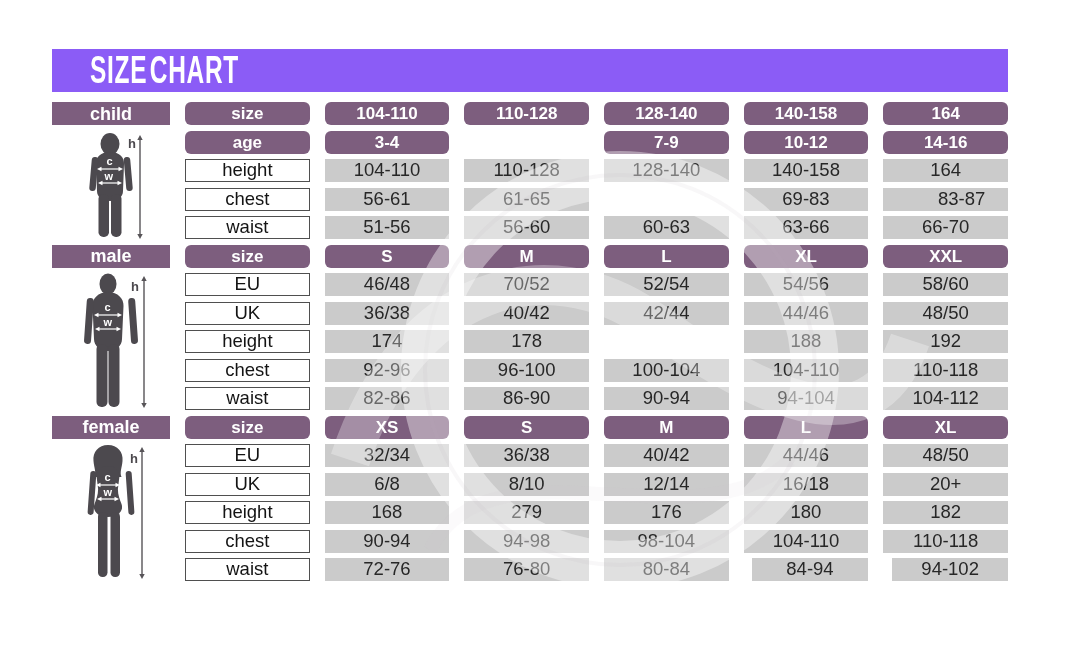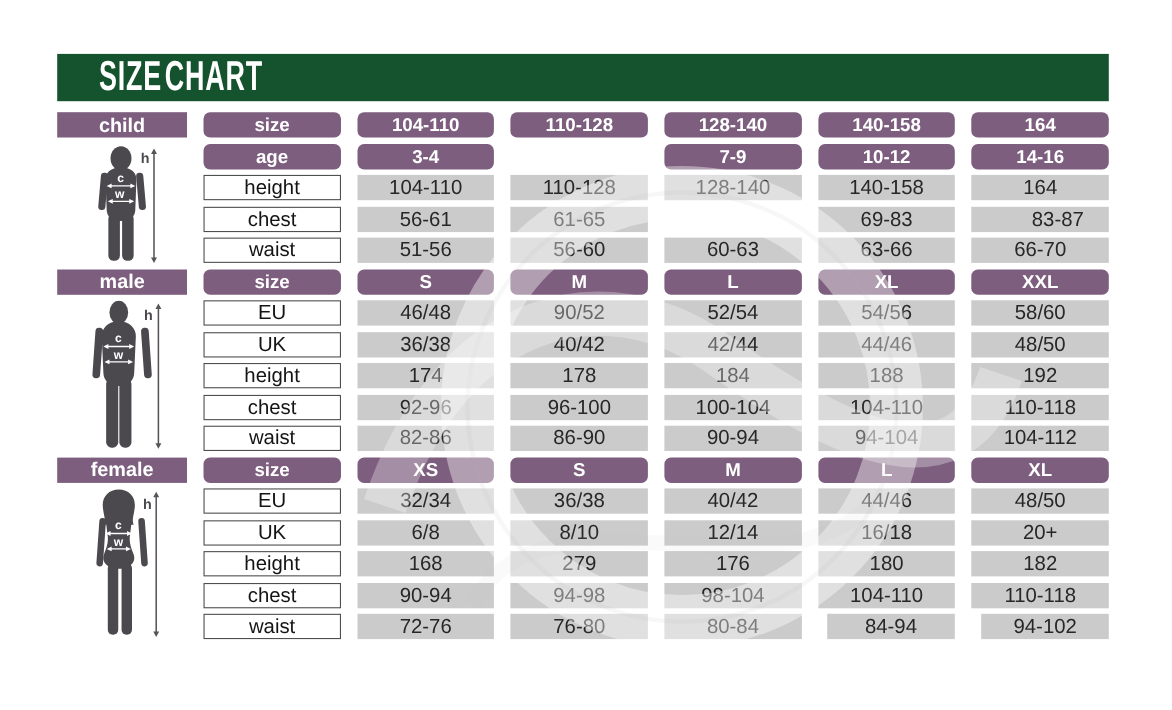--- a/index.html
+++ b/index.html
@@ -4,21 +4,21 @@
 <style>
   html,body{margin:0;padding:0;}
   body{
     width:1065px;height:645px;background:#ffffff;overflow:hidden;
     font-family:"Liberation Sans",sans-serif;position:relative;
   }
   .canvas{position:absolute;inset:0;}
   
   .title-bar{
     position:absolute;left:52px;top:49px;width:956px;height:43px;
-    background:#14532d;display:flex;align-items:center;
+    background:#8b5cf6;display:flex;align-items:center;
   }
   .title-text{
     color:#ffffff;font-size:34px;font-weight:700;letter-spacing:1px;
     word-spacing:-7px;display:inline-block;margin-left:38px;
     transform:scaleX(.72) scaleY(1.12);transform-origin:left center;white-space:nowrap;
   }
   
   .grid{
     position:absolute;left:52px;top:102px;width:956px;
     display:grid;
@@ -174,34 +174,33 @@
       <div class="cell val" style="grid-area: 5 / 6;">63-66</div>
       <div class="cell val" style="grid-area: 5 / 7;">66-70</div>
       <div class="cell hdr" style="grid-area: 6 / 2;">size</div>
       <div class="cell hdr" style="grid-area: 6 / 3;">S</div>
       <div class="cell hdr" style="grid-area: 6 / 4;">M</div>
       <div class="cell hdr" style="grid-area: 6 / 5;">L</div>
       <div class="cell hdr" style="grid-area: 6 / 6;">XL</div>
       <div class="cell hdr" style="grid-area: 6 / 7;">XXL</div>
       <div class="cell lbl" style="grid-area: 7 / 2;">EU</div>
       <div class="cell val" style="grid-area: 7 / 3;">46/48</div>
-      <div class="cell val" style="grid-area: 7 / 4;">90/52</div>
+      <div class="cell val" style="grid-area: 7 / 4;">70/52</div>
       <div class="cell val" style="grid-area: 7 / 5;">52/54</div>
       <div class="cell val" style="grid-area: 7 / 6;">54/56</div>
       <div class="cell val" style="grid-area: 7 / 7;">58/60</div>
       <div class="cell lbl" style="grid-area: 8 / 2;">UK</div>
       <div class="cell val" style="grid-area: 8 / 3;">36/38</div>
       <div class="cell val" style="grid-area: 8 / 4;">40/42</div>
       <div class="cell val" style="grid-area: 8 / 5;">42/44</div>
       <div class="cell val" style="grid-area: 8 / 6;">44/46</div>
       <div class="cell val" style="grid-area: 8 / 7;">48/50</div>
       <div class="cell lbl" style="grid-area: 9 / 2;">height</div>
       <div class="cell val" style="grid-area: 9 / 3;">174</div>
       <div class="cell val" style="grid-area: 9 / 4;">178</div>
-      <div class="cell val" style="grid-area: 9 / 5;">184</div>
       <div class="cell val" style="grid-area: 9 / 6;">188</div>
       <div class="cell val" style="grid-area: 9 / 7;">192</div>
       <div class="cell lbl" style="grid-area: 10 / 2;">chest</div>
       <div class="cell val" style="grid-area: 10 / 3;">92-96</div>
       <div class="cell val" style="grid-area: 10 / 4;">96-100</div>
       <div class="cell val" style="grid-area: 10 / 5;">100-104</div>
       <div class="cell val" style="grid-area: 10 / 6;">104-110</div>
       <div class="cell val" style="grid-area: 10 / 7;">110-118</div>
       <div class="cell lbl" style="grid-area: 11 / 2;">waist</div>
       <div class="cell val" style="grid-area: 11 / 3;">82-86</div>

